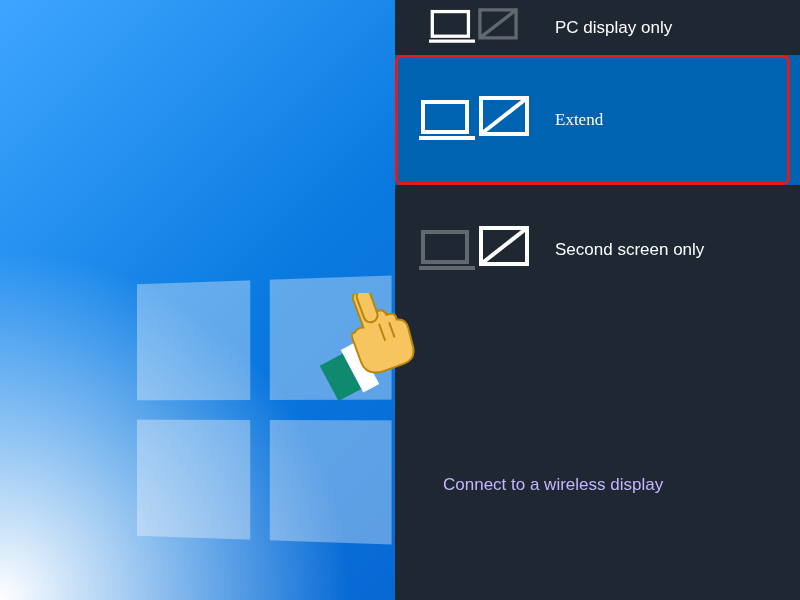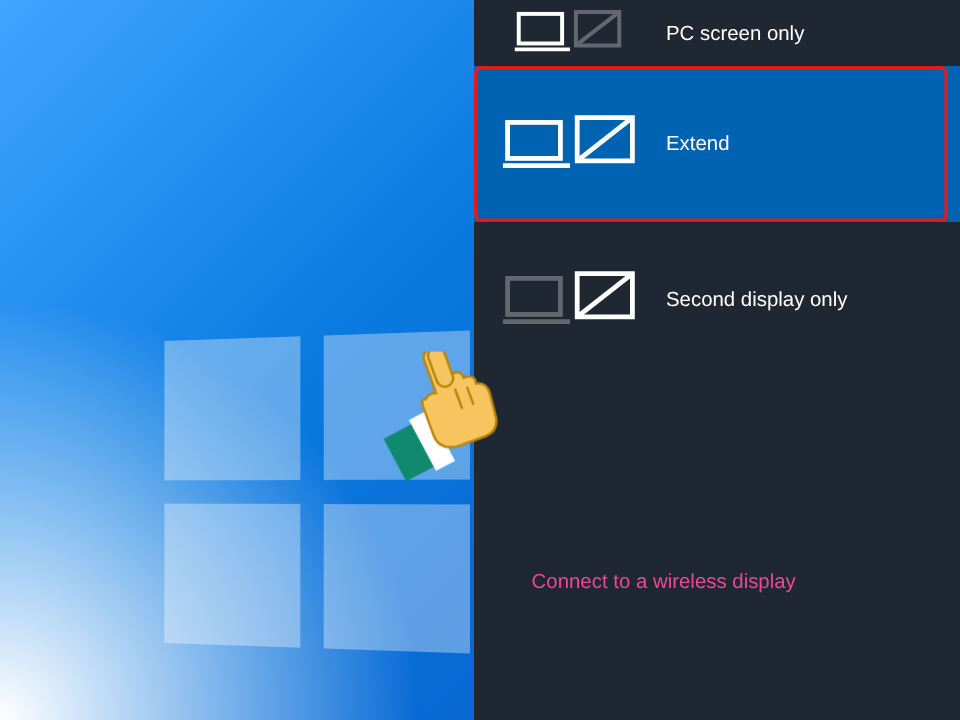--- a/index.html
+++ b/index.html
@@ -27,28 +27,28 @@
   .proj-item{
     display:flex;align-items:center;height:130px;
     padding-left:20px;box-sizing:border-box;cursor:pointer;
   }
   .proj-item.first{height:55px;padding-top:0;}
   .proj-item.selected{background:#0063b1;}
   .proj-item .icon-wrap{width:120px;display:flex;justify-content:center;}
   .proj-item .label{margin-left:20px;font-size:17px;color:#ffffff;white-space:nowrap;}
   #connect-link{
     position:absolute;left:48px;bottom:105px;
-    font-size:17px;color:#ec4899;cursor:pointer;
+    font-size:17px;color:#c4b5fd;cursor:pointer;
   }
   
   #highlight-box{
     position:absolute;left:0;right:10px;top:0;bottom:0;
     border:3px solid #e11b1b;border-radius:6px;pointer-events:none;
   }
-  .proj-item.selected{position:relative;}
+  .proj-item.selected{position:relative;font-family:Liberation Serif, serif;}
   
   #hand{position:absolute;left:327px;top:293px;width:95px;height:110px;pointer-events:none;}
   #hand .sleeve{
     position:absolute;left:0;top:62px;width:36px;height:40px;background:#0f8a6f;
     transform:rotate(-28deg);
   }
   #hand .cuff{
     position:absolute;left:24px;top:50px;width:18px;height:48px;background:#ffffff;
     transform:rotate(-28deg);
   }
@@ -77,21 +77,21 @@
           <rect x="4" y="8" width="44" height="30"></rect>
           <line x1="0" y1="44" x2="56" y2="44"></line>
         </g>
 
         <g stroke="#ffffff" stroke-width="4" fill="none" opacity=".3">
           <path d="M62 6 H106 V40 H62 Z"></path>
           <path d="M62 40 L106 6"></path>
         </g>
       </svg>
     </span>
-    <span class="label">PC screen only</span>
+    <span class="label">PC display only</span>
   </div>
 
 
   <div class="proj-item selected">
     <div id="highlight-box"></div>
     <span class="icon-wrap">
       <svg width="112" height="56" viewBox="0 0 112 56">
         <g stroke="#ffffff" stroke-width="4" fill="none">
           <rect x="4" y="10" width="44" height="30"></rect>
           <line x1="0" y1="46" x2="56" y2="46"></line>
@@ -111,21 +111,21 @@
         <g stroke="#ffffff" stroke-width="4" fill="none" opacity=".3">
           <rect x="4" y="10" width="44" height="30"></rect>
           <line x1="0" y1="46" x2="56" y2="46"></line>
         </g>
         <g stroke="#ffffff" stroke-width="4" fill="none">
           <path d="M62 6 H108 V42 H62 Z"></path>
           <path d="M62 42 L108 6"></path>
         </g>
       </svg>
     </span>
-    <span class="label">Second display only</span>
+    <span class="label">Second screen only</span>
   </div>
 
   <span id="connect-link">Connect to a wireless display</span>
 </div>
 
 <div id="hand">
   <div class="sleeve"></div>
   <div class="cuff"></div>
   <svg width="95" height="110" viewBox="0 0 95 110" style="position:absolute;inset:0;">
     <g transform="rotate(-20 47 55)">

